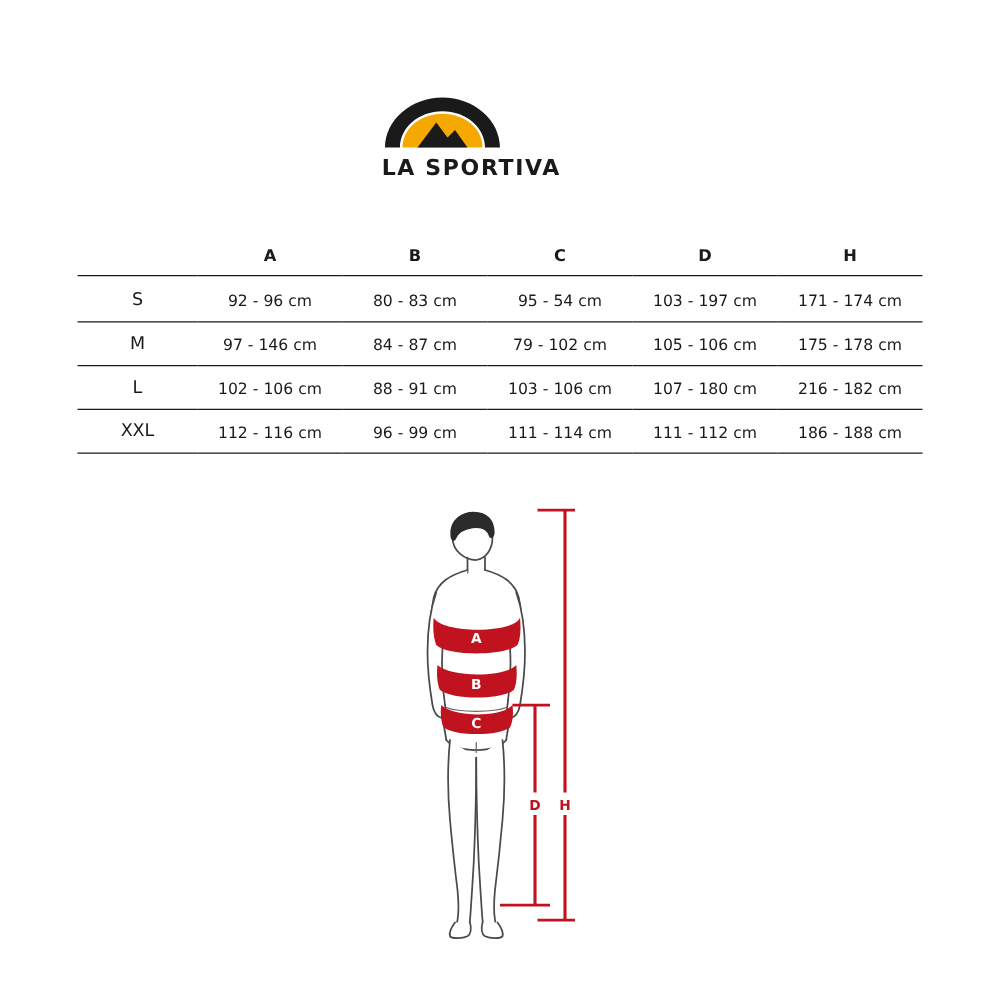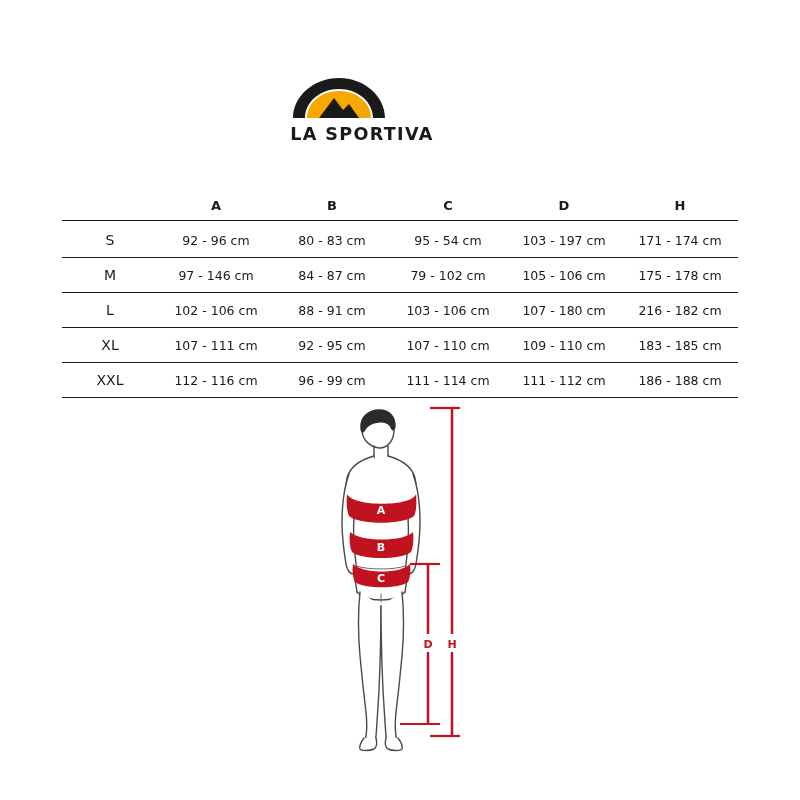--- a/index.html
+++ b/index.html
@@ -13,21 +13,21 @@
     font-family: "DejaVu Sans", "Liberation Sans", sans-serif;
     color: #1a1a1a;
     position: relative;
     overflow: hidden;
   }
 
   
   .logo-wrap {
     position: absolute;
     top: 74px;
-    left: 0;
+    left: 15px;
     width: 724px;
     display: flex;
     flex-direction: column;
     align-items: center;
     text-align: right;
   }
   .logo-mark {
     width: 150px;
     height: 48px;
     display: block;
@@ -150,28 +150,20 @@
     </tr>
     <tr>
       <td class="col-size">L</td>
       <td class="cell">102 - 106 cm</td>
       <td class="cell">88 - 91 cm</td>
       <td class="cell">103 - 106 cm</td>
       <td class="cell">107 - 180 cm</td>
       <td class="cell">216 - 182 cm</td>
     </tr>
     <tr>
-      <td class="col-size">XL</td>
-      <td class="cell">107 - 111 cm</td>
-      <td class="cell">92 - 95 cm</td>
-      <td class="cell">107 - 110 cm</td>
-      <td class="cell">109 - 110 cm</td>
-      <td class="cell">183 - 185 cm</td>
-    </tr>
-    <tr>
       <td class="col-size">XXL</td>
       <td class="cell">112 - 116 cm</td>
       <td class="cell">96 - 99 cm</td>
       <td class="cell">111 - 114 cm</td>
       <td class="cell">111 - 112 cm</td>
       <td class="cell">186 - 188 cm</td>
     </tr>
   </tbody>
 </table>
 

